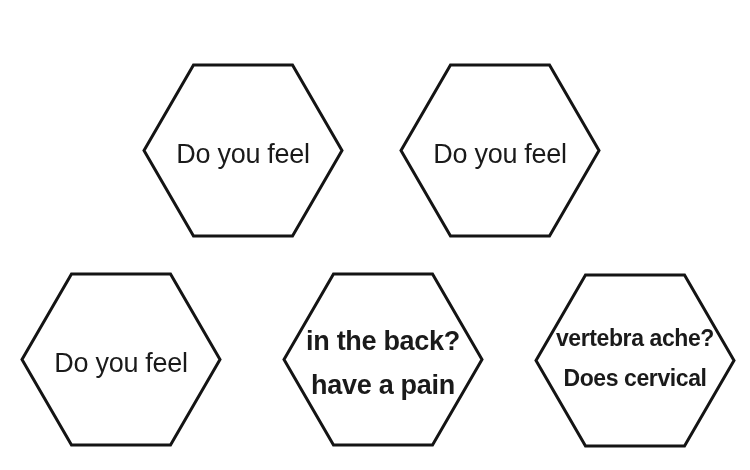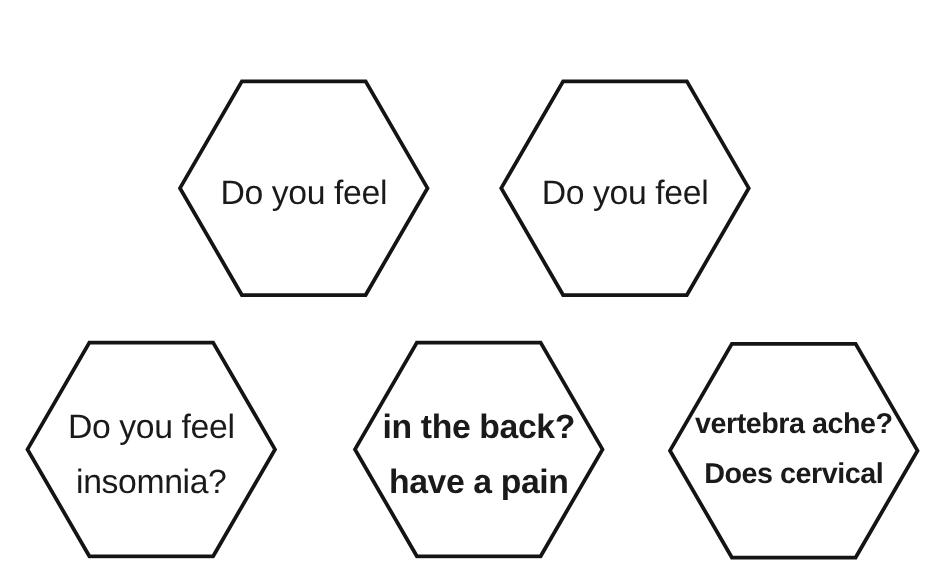--- a/index.html
+++ b/index.html
@@ -89,21 +89,20 @@
       <div>Do you feel</div>
     </div>
   </div>
 
   <div class="hex hex-3">
     <svg viewBox="0 0 202 175" aria-hidden="true">
       <polygon points="2,87.5 51.5,2 150.5,2 200,87.5 150.5,173 51.5,173"></polygon>
     </svg>
     <div class="hex-label">
       <div>Do you feel</div>
-      <div>insomnia?</div>
     </div>
   </div>
 
   <div class="hex hex-4 bold">
     <svg viewBox="0 0 202 175" aria-hidden="true">
       <polygon points="2,87.5 51.5,2 150.5,2 200,87.5 150.5,173 51.5,173"></polygon>
     </svg>
     <div class="hex-label">
       <div>in the back?</div>
       <div>have a pain</div>

